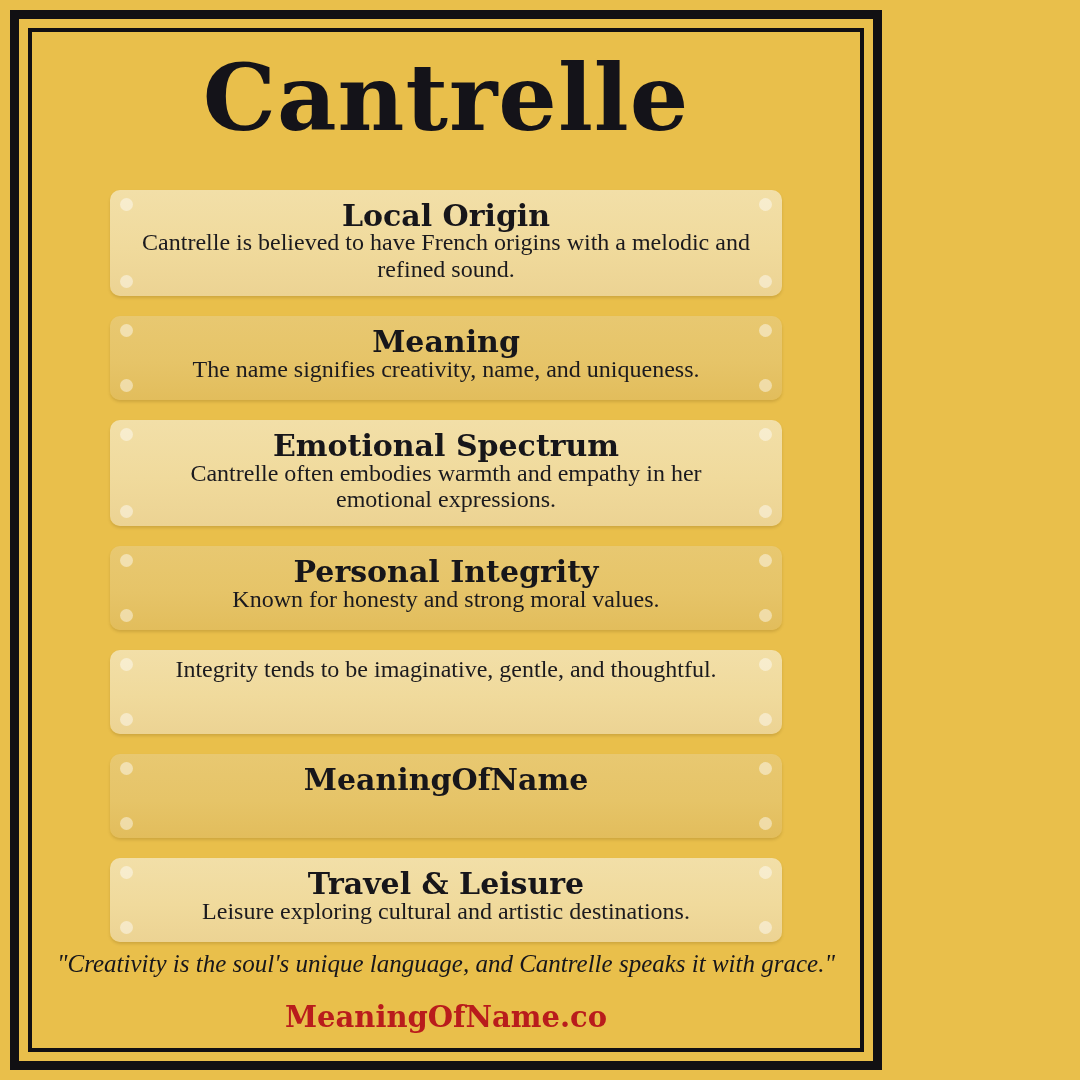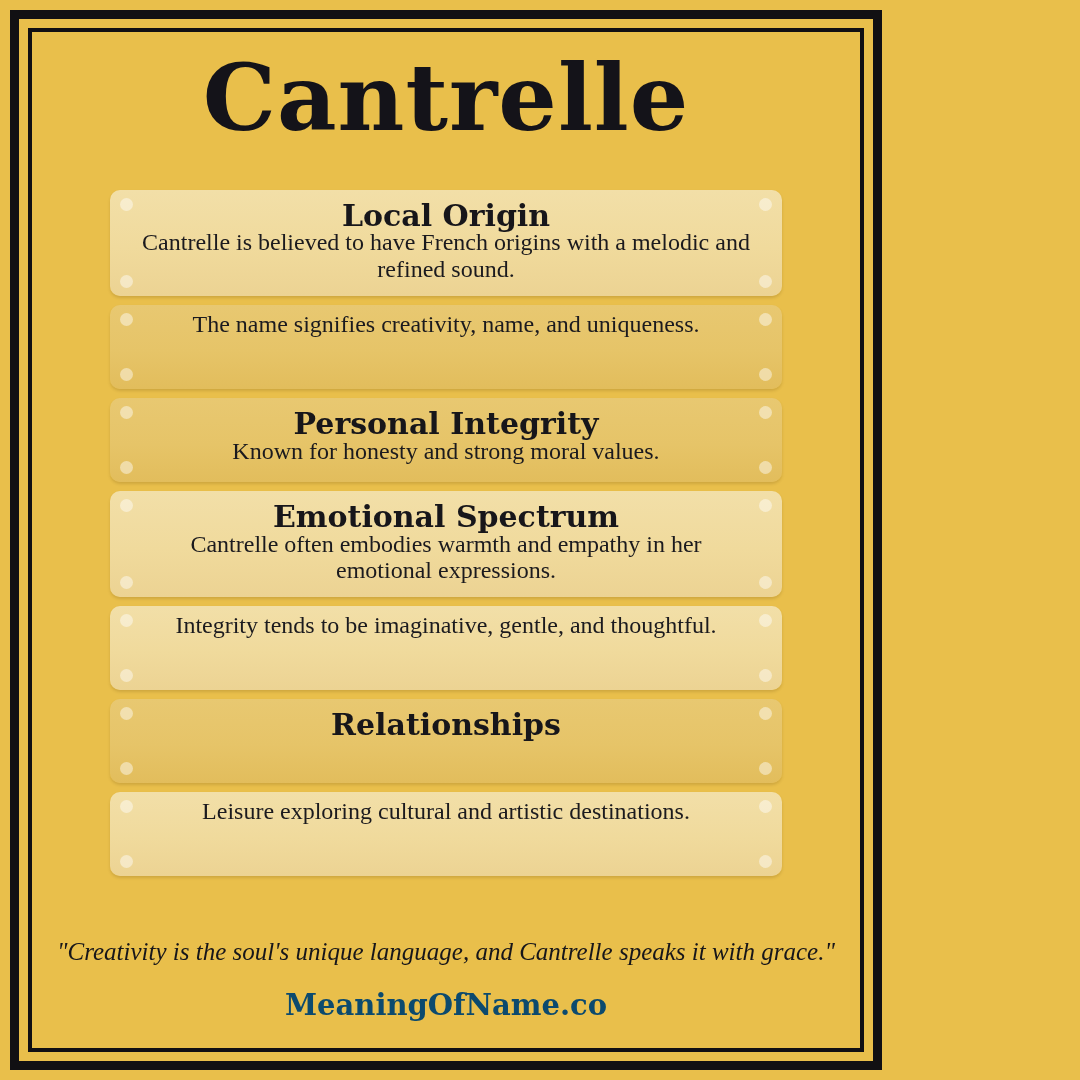--- a/index.html
+++ b/index.html
@@ -57,21 +57,21 @@
     color: #141319;
     line-height: 1.15;
     margin-top: 14px;
     margin-bottom: 10px;
     font-family: "DejaVu Serif", serif;
   }
   .cards {
     margin-top: 28px;
     display: flex;
     flex-direction: column;
-    gap: 1px;
+    gap: 12px;
   }
   .card {
     position: relative;
     margin: 0 70px 8px 70px;
     padding: 10px 30px 14px 30px;
     border-radius: 10px;
     box-sizing: border-box;
     min-height: 84px;
     box-shadow: 0 2px 3px rgba(90,60,10,0.18);
   }
@@ -120,21 +120,21 @@
     font-style: italic;
     font-size: 25px;
     color: #17161a;
     font-family: "Liberation Serif", serif;
     margin-bottom: 22px;
   }
   .brand {
     text-align: center;
     font-size: 29px;
     font-weight: bold;
-    color: #0c4a6e;
+    color: #b91c1c;
     font-family: "DejaVu Serif", serif;
   }
 </style>
 </head>
 <body>
 
 <div class="poster">
   <div class="frame-outer"></div>
   <div class="frame-inner"></div>
 
@@ -148,57 +148,59 @@
           <span class="rivet bl"></span>
           <span class="rivet br"></span>
           <div class="card-title">Local Origin</div>
           <div class="card-desc">Cantrelle is believed to have French origins with a melodic and refined sound.</div>
         </div>
         <div class="card dark">
           <span class="rivet tl"></span>
           <span class="rivet tr"></span>
           <span class="rivet bl"></span>
           <span class="rivet br"></span>
+          <div class="card-title">Meaning</div>
           <div class="card-desc">The name signifies creativity, name, and uniqueness.</div>
+        </div>
+        <div class="card light">
+          <span class="rivet tl"></span>
+          <span class="rivet tr"></span>
+          <span class="rivet bl"></span>
+          <span class="rivet br"></span>
+          <div class="card-title">Emotional Spectrum</div>
+          <div class="card-desc">Cantrelle often embodies warmth and empathy in her emotional expressions.</div>
         </div>
         <div class="card dark">
           <span class="rivet tl"></span>
           <span class="rivet tr"></span>
           <span class="rivet bl"></span>
           <span class="rivet br"></span>
           <div class="card-title">Personal Integrity</div>
           <div class="card-desc">Known for honesty and strong moral values.</div>
         </div>
         <div class="card light">
           <span class="rivet tl"></span>
           <span class="rivet tr"></span>
           <span class="rivet bl"></span>
           <span class="rivet br"></span>
-          <div class="card-title">Emotional Spectrum</div>
-          <div class="card-desc">Cantrelle often embodies warmth and empathy in her emotional expressions.</div>
-        </div>
-        <div class="card light">
-          <span class="rivet tl"></span>
-          <span class="rivet tr"></span>
-          <span class="rivet bl"></span>
-          <span class="rivet br"></span>
           <div class="card-desc">Integrity tends to be imaginative, gentle, and thoughtful.</div>
         </div>
         <div class="card dark">
           <span class="rivet tl"></span>
           <span class="rivet tr"></span>
           <span class="rivet bl"></span>
           <span class="rivet br"></span>
-          <div class="card-title">Relationships</div>
-        </div>
-        <div class="card light">
-          <span class="rivet tl"></span>
-          <span class="rivet tr"></span>
-          <span class="rivet bl"></span>
-          <span class="rivet br"></span>
+          <div class="card-title">MeaningOfName</div>
+        </div>
+        <div class="card light">
+          <span class="rivet tl"></span>
+          <span class="rivet tr"></span>
+          <span class="rivet bl"></span>
+          <span class="rivet br"></span>
+          <div class="card-title">Travel &amp; Leisure</div>
           <div class="card-desc">Leisure exploring cultural and artistic destinations.</div>
         </div>
       </div>
 
     <div class="footer">
       <div class="quote">"Creativity is the soul's unique language, and Cantrelle speaks it with grace."</div>
       <div class="brand">MeaningOfName.co</div>
     </div>
   </div>
 </div>

